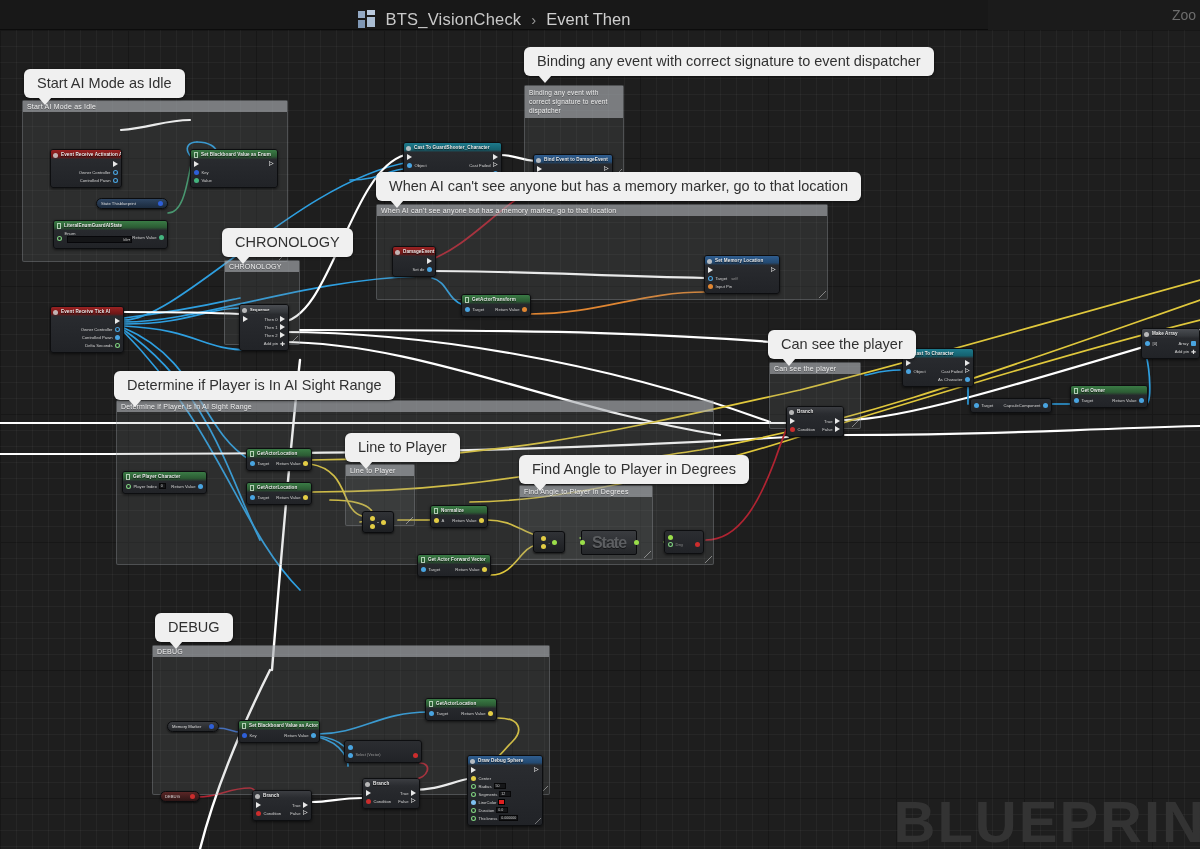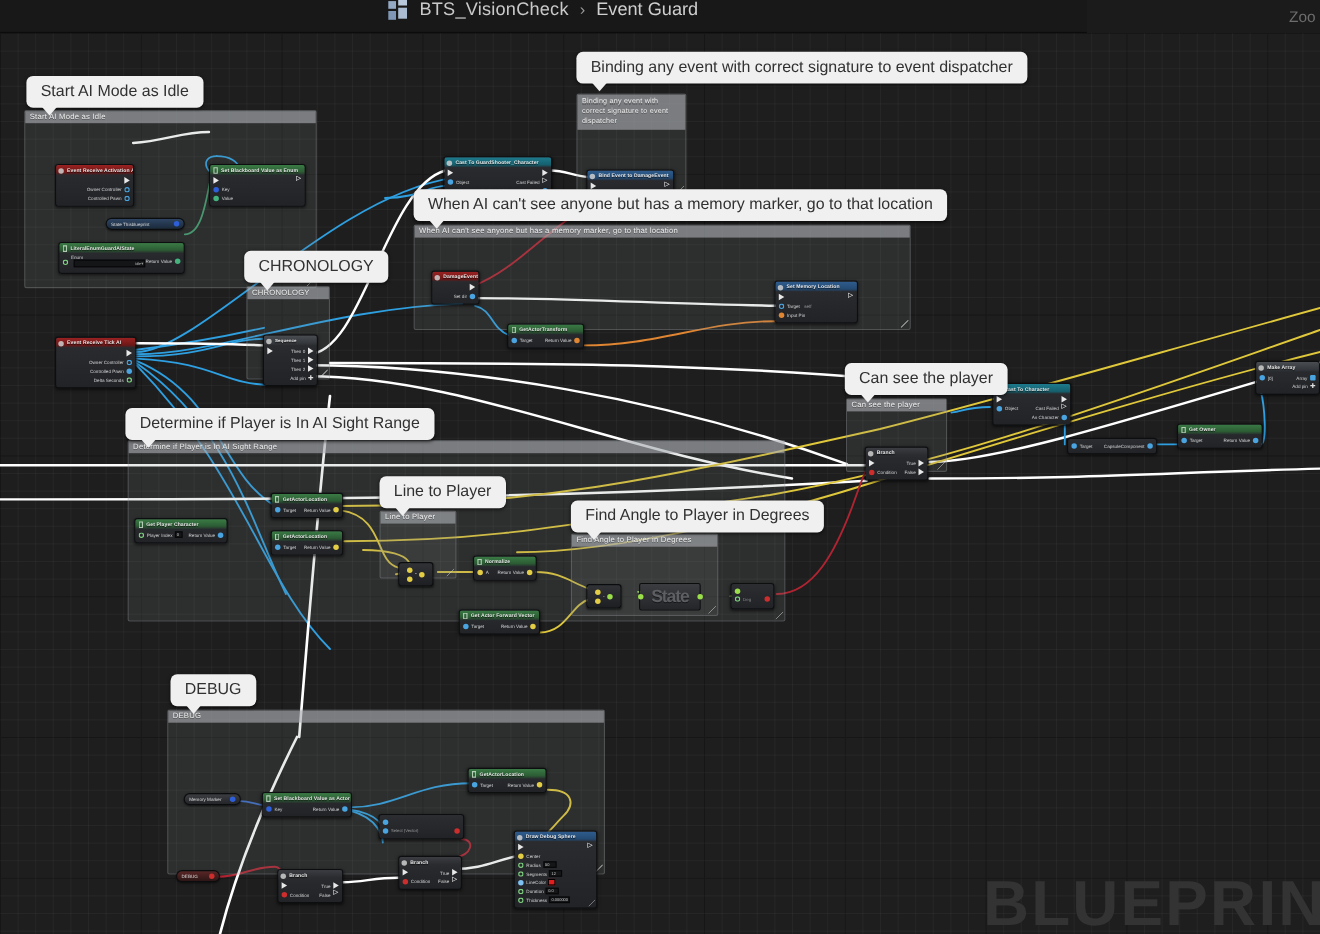--- a/index.html
+++ b/index.html
@@ -8,21 +8,21 @@
     background: #1b1b1b;
     font-family: "Liberation Sans", sans-serif;
     overflow: hidden;
   }
 
   
   #titlebar {
     position: absolute; left: 0; top: 0; width: 988px; height: 30px;
     background: #181818;
     border-bottom: 1px solid #0c0c0c;
-    display: flex; align-items: flex-start; justify-content: center;
+    display: flex; align-items: flex-end; justify-content: center;
     z-index: 60;
   }
   #titlebar .tb-inner { display: flex; align-items: center; gap: 9px; }
   .bp-icon { width: 19px; height: 19px; position: relative; display: inline-block; }
   .bp-icon i {
     position: absolute; background: #8fa8c8; display: block;
   }
   .bp-icon i.a { left: 0; top: 1px; width: 7px; height: 7px; background:#93a9c4;}
   .bp-icon i.b { left: 9px; top: 0px; width: 8px; height: 5px; background:#b9c9dd;}
   .bp-icon i.c { left: 0; top: 10px; width: 7px; height: 8px; background:#7f97b5;}
@@ -212,21 +212,21 @@
 <div id="titlebar">
   <div class="tb-inner">
     <span class="bp-icon">
       <i class="a"></i>
         <i class="b"></i>
         <i class="c"></i>
         <i class="d"></i>
     </span>
     <span class="tb-title">BTS_VisionCheck</span>
     <span class="tb-sep">›</span>
-    <span class="tb-sub">Event Guard</span>
+    <span class="tb-sub">Event Then</span>
   </div>
 </div>
 <div id="zoom-label">Zoo</div>
 
 <div id="canvas">
 
   <div class="watermark">BLUEPRIN</div>
 
   <svg id="wires" viewBox="0 0 1200 819">
     <g fill="none" stroke-linecap="round">

